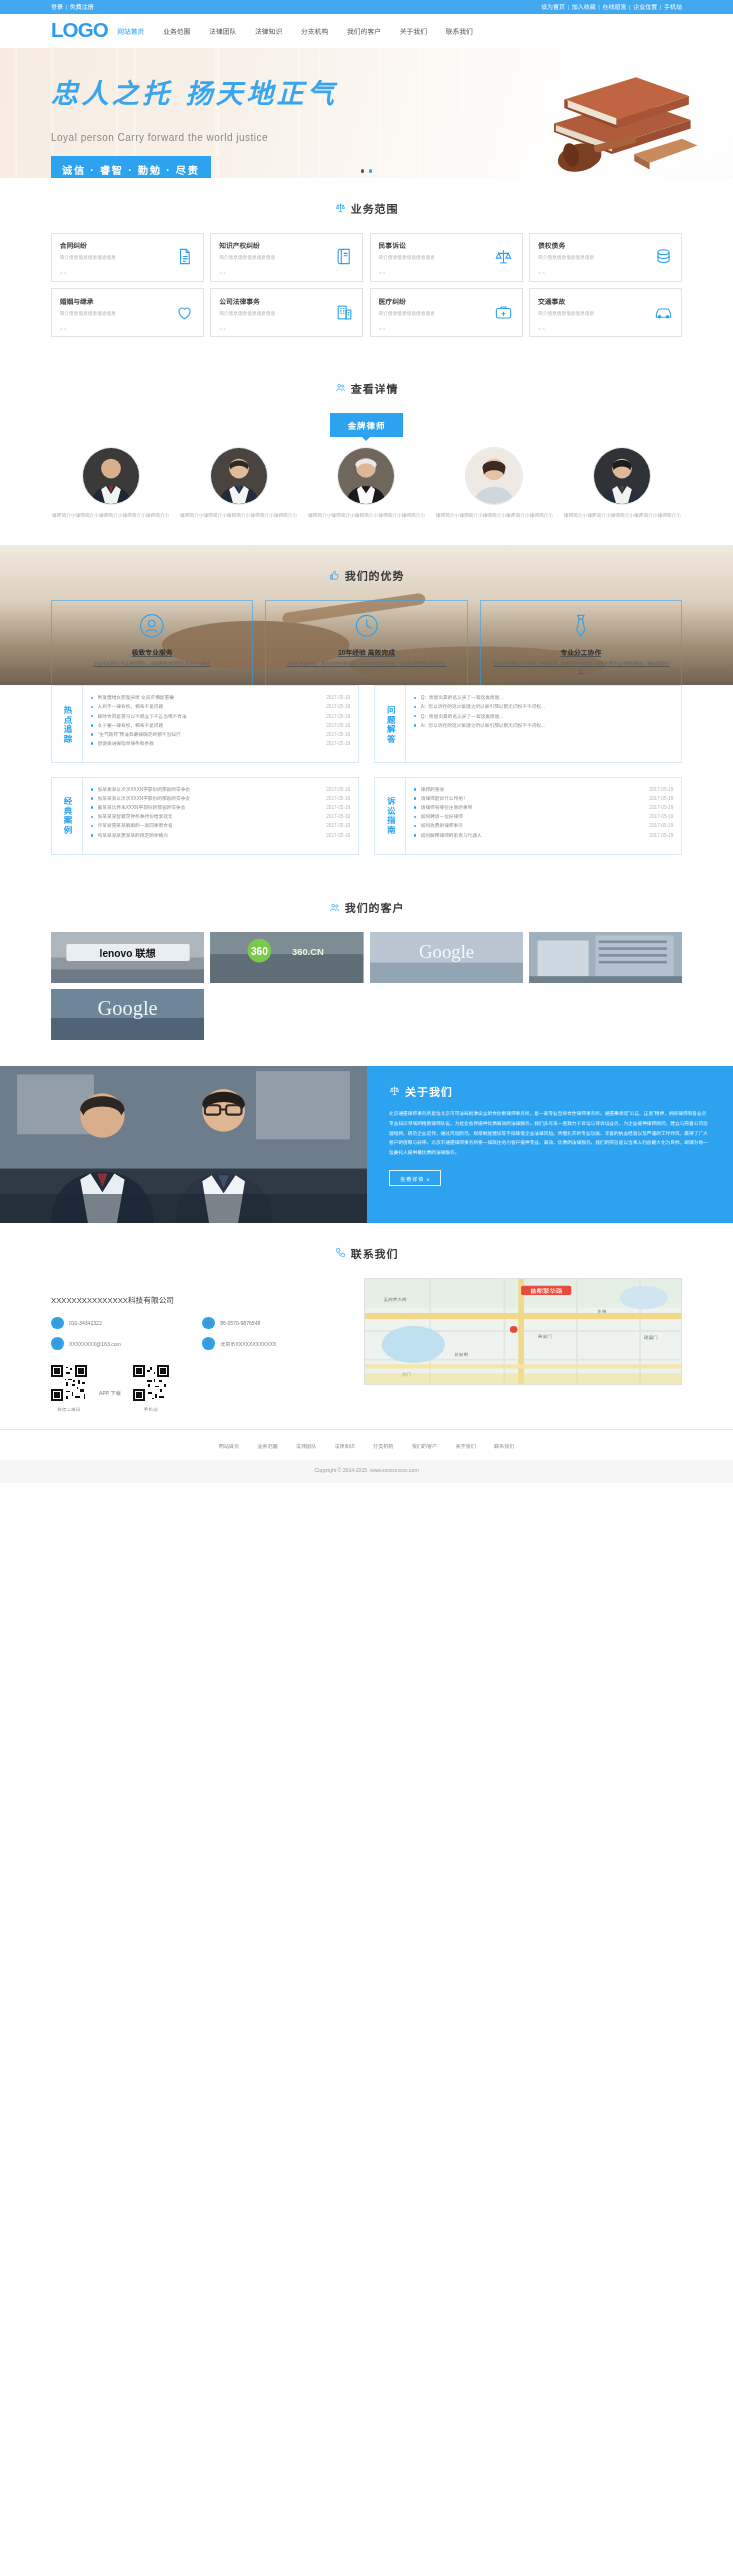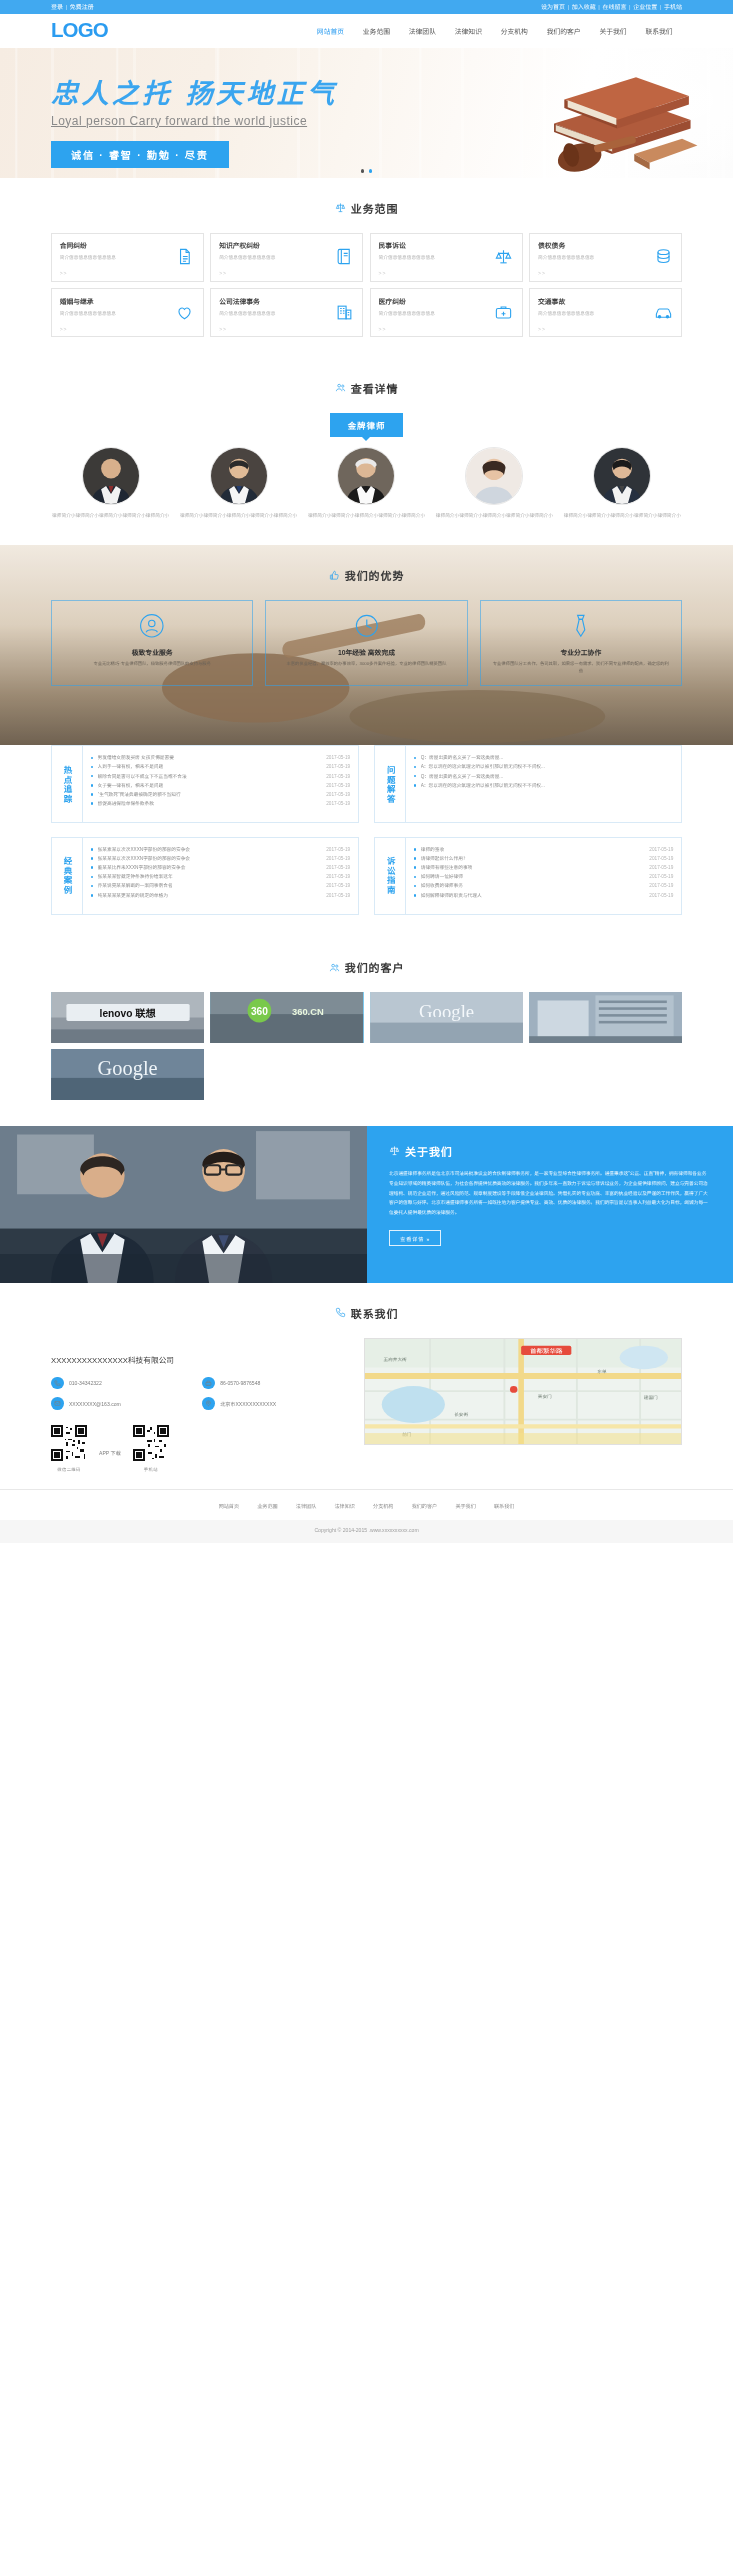--- a/index.html
+++ b/index.html
@@ -15,21 +15,21 @@
     height:13.6px; background:#41a9f0; color:#fff; font-size:6px;
     display:flex; align-items:center;
   }
   .topbar .wrap { display:flex; justify-content:space-between; align-items:center; width:631px; }
   .topbar a { color:#fff; text-decoration:none; }
   .tb-sep { opacity:.7; margin:0 2.6px; }
   .tb-group { display:flex; align-items:center; }
 
   
   .header { height:34px; background:#fff; display:flex; align-items:center; }
-  .header .wrap { display:flex; align-items:center; justify-content:space-between; }
+  .header .wrap { display:flex; align-items:center; justify-content:flex-start; }
   .logo { font-size:20.5px; font-weight:bold; color:#2b9cf0; letter-spacing:-0.9px; line-height:1; }
   .nav { display:flex; align-items:center; gap:0; }
   .nav a {
     font-size:6.8px; color:#555; text-decoration:none; padding:0 9.4px; white-space:nowrap;
   }
   .nav a.active { color:#2b9cf0; }
 
   
   .banner {
     height:130px; position:relative; overflow:hidden;
@@ -45,24 +45,24 @@
   .banner .paper {
     position:absolute; right:0; top:0; width:196px; height:100%;
     background:radial-gradient(ellipse at 70% 40%,rgba(255,255,255,.95) 0%,rgba(255,255,255,.5) 45%,transparent 72%);
   }
   .banner-inner { position:relative; width:631px; margin:0 auto; height:100%; padding-top:32px; }
   .b-title {
     font-family:"DejaVu Serif","Liberation Serif",serif;
     font-size:27px; font-weight:bold; color:#3aa5ef; letter-spacing:3.4px;
     font-style:italic; line-height:1;
   }
-  .b-sub { font-size:12px; color:#8a8a8a; letter-spacing:0.5px; margin-top:7px;text-decoration:underline; }
+  .b-sub { font-size:10px; color:#8a8a8a; letter-spacing:0.5px; margin-top:25px; }
   .b-btn {
     margin-top:13.6px; display:inline-block; background:#2da3ef; color:#fff;
-    font-size:10.2px; font-weight:bold; padding:6px 20px; letter-spacing:1.7px;
+    font-size:10.2px; font-weight:bold; padding:6px 11px; letter-spacing:1.7px;
   }
   .banner-art { position:absolute; right:32px; bottom:0; width:171px; height:128px; }
   .dots { position:absolute; left:0; right:0; bottom:5.1px; display:flex; justify-content:center; gap:4.3px; }
   .dot { width:3.4px; height:3.4px; border-radius:50%; background:#555; }
   .dot.on { background:#2da3ef; }
 
   
   .sec-title { text-align:center; padding:22px 0 17px; }
   .sec-title .row { display:inline-flex; align-items:center; gap:5.1px; }
   .sec-title h2 { font-size:11px; color:#3a3a3a; font-weight:bold; letter-spacing:0.9px; }
@@ -94,22 +94,23 @@
   .member { text-align:center; }
   .avatar {
     width:58px; height:58px; border-radius:50%; margin:0 auto 6.8px; overflow:hidden;
     border:0.9px solid #e7e7e7; position:relative;
   }
   .avatar svg { display:block; width:100%; height:100%; }
   .member p { font-size:4.7px; color:#aaa; line-height:1.7; }
 
   
   .adv {
-    position:relative; height:200px; overflow:hidden;
+    position:relative; height:140px; overflow:hidden;
     background:linear-gradient(180deg,#efe7dd 0%,#ded2c2 35%,#9f8c74 70%,#6b5a44 100%);
+    text-decoration:underline;
   }
   .adv .ov { position:absolute; inset:0; background:rgba(255,255,255,.12); }
   .adv-inner { position:relative; width:631px; margin:0 auto; }
   .adv .sec-title h2 { color:#3a3a3a; }
   .adv-boxes { display:grid; grid-template-columns:repeat(3,1fr); gap:12px; }
   .abox { border:0.9px solid rgba(45,163,239,.55); padding:12px 10.2px 10.2px; text-align:center; min-height:65px; }
   .abox .aico { width:25.6px; height:25.6px; margin:0 auto 6px; color:#2da3ef; }
   .abox h4 { font-size:6.8px; color:#2f2f2f; font-weight:bold; margin-bottom:4.3px; }
   .abox p { font-size:4.3px; color:#6a6258; line-height:1.6; }
 

